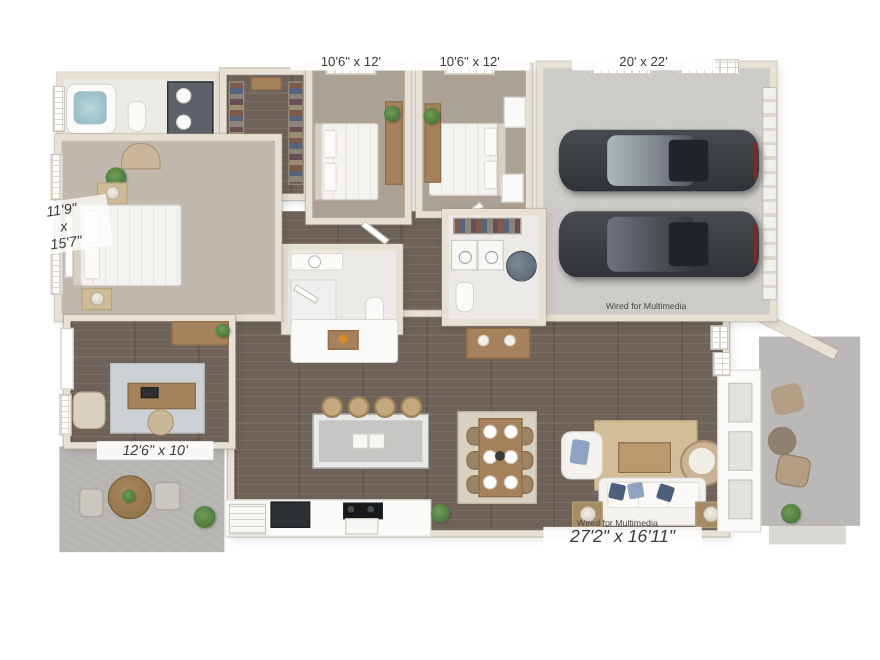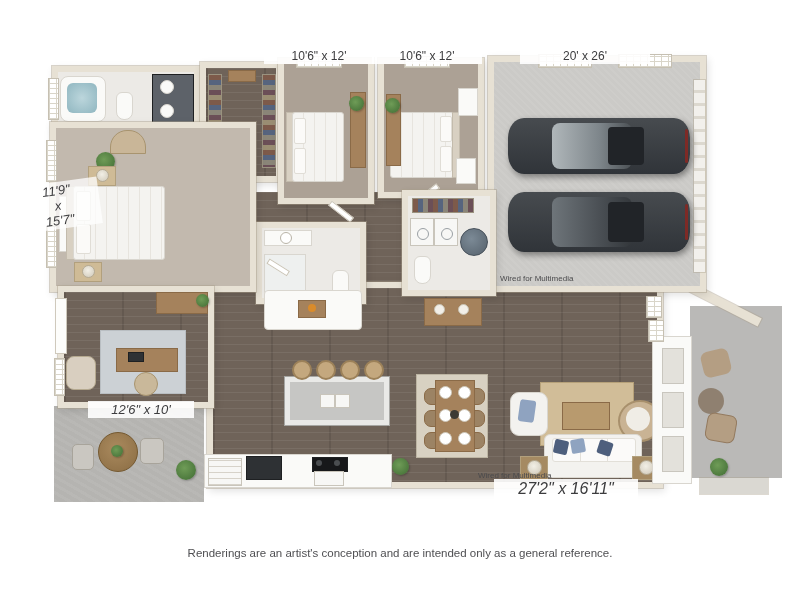--- a/index.html
+++ b/index.html
@@ -47,21 +47,21 @@
   .clothes{position:absolute;background:repeating-linear-gradient(180deg,#7d5a4a 0 5px,#56647e 5px 10px,#8a8578 10px 15px,#6b4f57 15px 20px,#9a8d72 20px 25px);border:1px solid #9a927f;}
   .clothes-h{position:absolute;background:repeating-linear-gradient(90deg,#7d5a4a 0 5px,#56647e 5px 10px,#8a8578 10px 15px,#6b4f57 15px 20px);border:1px solid #9a927f;}
   .appl{position:absolute;background:#f7f7f5;border:1px solid #c9c5bb;}
   .appl i{position:absolute;left:50%;top:55%;width:10px;height:10px;margin:-5px;border:1px solid #9aa0a4;border-radius:50%;display:block;}
   .sofa{position:absolute;background:#f3f2ef;border:1px solid #dbd8d1;border-radius:6px;}
   .cush{position:absolute;background:#fbfaf9;border:1px solid #e2dfd8;border-radius:3px;}
   
   .dim{position:absolute;background:rgba(255,255,255,.9);color:#3c3c3e;font-size:12px;
        padding:1px 7px;white-space:nowrap;text-align:center;z-index:30;}
   .dim.it{font-style:italic;}
-  .wired{position:absolute;color:#4a4a4c;font-size:8px;z-index:30;white-space:nowrap;text-align:left;}
+  .wired{position:absolute;color:#4a4a4c;font-size:8px;z-index:30;white-space:nowrap;text-align:right;}
   .disc{position:absolute;left:0;width:800px;text-align:center;color:#4f4f52;font-size:11.5px;line-height:17px;z-index:30;}
 </style>
 </head>
 <body>
 
 <div id="canvas">
 
   <div class="abs wood" style="left:248px;top:192px;width:250px;height:104px;"></div>
   <div class="room wood" style="left:207px;top:282px;width:456px;height:206px;"></div>
   <div class="abs patio" style="left:54px;top:406px;width:150px;height:96px;"></div>
@@ -233,28 +233,27 @@
   <div class="win" style="left:646px;top:296px;width:14px;height:20px;"></div>
   <div class="win" style="left:648px;top:320px;width:14px;height:20px;"></div>
 
   <div class="abs" style="left:702px;top:350px;width:28px;height:26px;background:#b49e83;border:1px solid #93°7a5f;border-radius:7px;transform:rotate(-14deg);"></div>
   <div class="abs round" style="left:698px;top:388px;width:26px;height:26px;background:#8f8070;"></div>
   <div class="abs" style="left:706px;top:414px;width:28px;height:26px;background:#b49e83;border:1px solid #937a5f;border-radius:7px;transform:rotate(10deg);"></div>
   <div class="plant" style="left:710px;top:458px;width:18px;height:18px;"></div>
 
   <div class="dim" style="left:264px;top:48px;width:96px;">10'6" x 12'</div>
   <div class="dim" style="left:372px;top:48px;width:96px;">10'6" x 12'</div>
-  <div class="dim" style="left:520px;top:48px;width:116px;">20' x 26'</div>
+  <div class="dim" style="left:520px;top:48px;width:116px;">20' x 22'</div>
   <div class="dim it" style="left:16px;top:182px;width:70px;font-size:13px;line-height:15px;transform:rotate(-8deg);background:rgba(255,255,255,.75);">
     <span style="display:block;">11'9"</span>
     <span style="display:block;">x</span>
     <span style="display:block;">15'7"</span>
   </div>
   <div class="dim it" style="left:88px;top:401px;width:92px;font-size:13px;">12'6" x 10'</div>
   <div class="dim it" style="left:494px;top:479px;width:130px;font-size:16px;">27'2" x 16'11"</div>
   <div class="wired" style="left:500px;top:274px;width:124px;">Wired for Multimedia</div>
   <div class="wired" style="left:478px;top:471px;width:120px;">Wired for Multimedia</div>
 
   <div class="disc" style="top:545px;">
-    <div>Renderings are an artist's conception and are intended only as a general reference.</div>
   </div>
 
 </div>
 
 </body></html>

